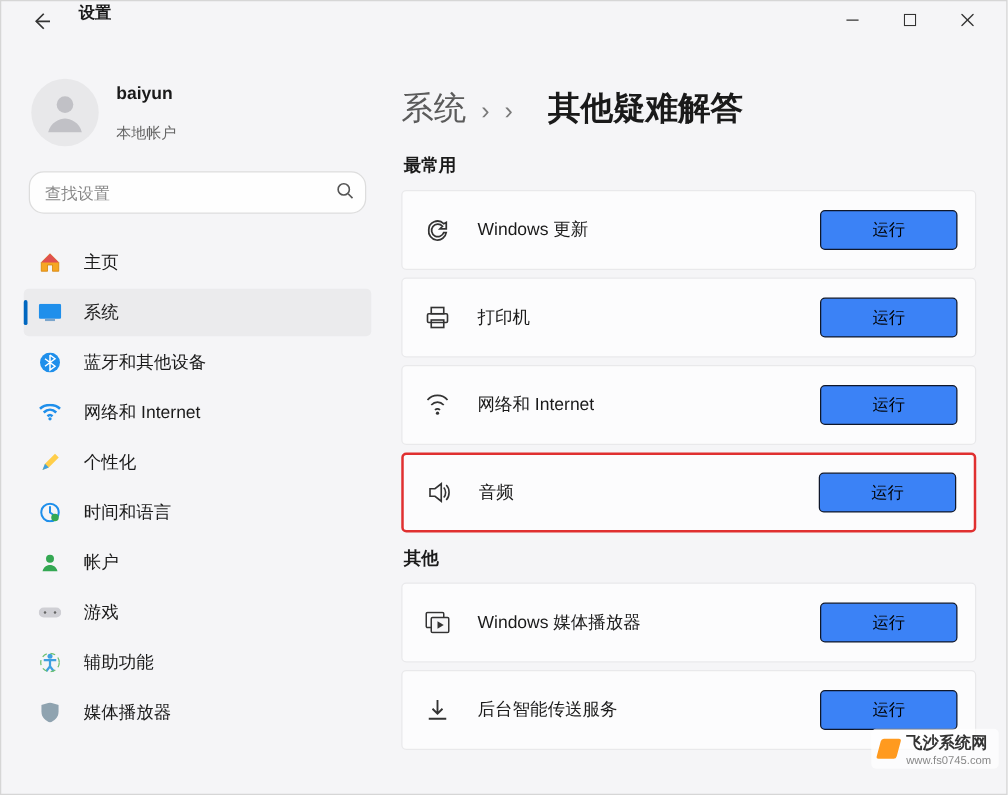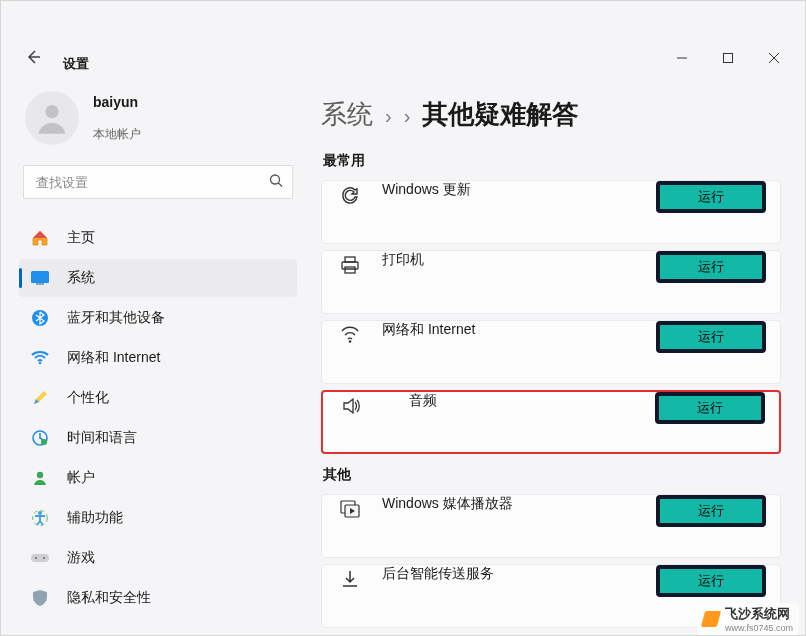--- a/index.html
+++ b/index.html
@@ -9,23 +9,22 @@
     width: 806px;
     height: 636px;
     overflow: hidden;
     position: relative;
     color: #1a1a1a;
     border: 1px solid #d6d6d6;
   }
   .titlebar {
     height: 44px;
     display: flex;
-    align-items: flex-end;
+    align-items: flex-start;
     padding: 0 8px;
-    margin-top: 28px;
   }
   .back-btn {
     width: 32px; height: 32px;
     display: flex; align-items: center; justify-content: center;
     border-radius: 4px;
     margin-left: 8px;
     font-size: 16px;
     color: #333;
   }
   .app-title { margin-left: 14px; font-size: 13px; font-weight: 600; }
@@ -50,21 +49,21 @@
   .avatar svg { width: 38px; height: 38px; }
   .profile-text { margin-left: 14px; }
   .profile-name { font-size: 14px; font-weight: 600; }
   .profile-sub { font-size: 12px; color: #666; margin-top: 16px; }
   .search-wrap {
     position: relative; margin: 0 4px 20px 4px;
   }
   .search-input {
     width: 100%; height: 34px;
     border: 1px solid #ddd;
-    border-radius: 1px;
+    border-radius: 12px;
     padding: 0 34px 0 12px;
     font-size: 13px;
     background: #fefefe;
     color: #666;
   }
   .search-input::placeholder { color: #888; }
   .search-icon {
     position: absolute; right: 10px; top: 50%; transform: translateY(-50%);
     color: #555; font-size: 14px;
   }
@@ -99,52 +98,51 @@
     flex: 1;
     padding: 24px 24px 0 12px;
     overflow-y: auto;
   }
   .breadcrumb {
     display: flex; align-items: baseline; gap: 12px;
     margin-bottom: 20px;
   }
   .crumb { font-size: 26px; color: #5b5b5b; font-weight: 400; }
   .crumb-sep { font-size: 20px; color: #7a7a7a; }
-  .crumb-current { font-size: 26px; font-weight: 600; color: #1a1a1a; }
+  .crumb-current { font-size: 26px; font-weight: 600; color: #1a1a1a; margin-left: 16px; }
   .section-title { font-size: 14px; font-weight: 700; margin: 6px 0 10px 2px; }
   .card {
     background: #fcfcfd;
     border: 1px solid #e9e9eb;
     border-radius: 4px;
     height: 64px;
-    display: flex; 
+    display: flex; align-items: center;
     padding: 0 14px;
     margin-bottom: 6px;
   }
   .card.highlight {
     border: 2px solid #e03030;
-    gap: 26px;
   }
   .card-icon {
     width: 28px; height: 28px;
     display: flex; align-items: center; justify-content: center;
     color: #333;
   }
   .card-label { margin-left: 18px; font-size: 14px; flex: 1; }
   .run-btn {
-    background: #14b8a6;
-    border: 4px solid #0f172a;
+    background: #3b82f6;
+    border: 1px solid #0f172a;
     border-radius: 4px;
     width: 110px; height: 32px;
     font-size: 13px;
     cursor: pointer;
   }
   .watermark {
     position: absolute;
-    right: 6px; bottom: 0;
+    right: 6px; bottom: 20px;
     display: flex; align-items: center; gap: 6px;
     background: rgba(255,255,255,0.7);
     padding: 2px 6px;
     border-radius: 4px;
   }
   .wm-logo {
     width: 16px; height: 16px;
     background: #ff9a1f;
     transform: skewX(-15deg);
     border-radius: 2px;
@@ -268,45 +266,45 @@
         <span class="nav-icon">
             <svg width="16" height="16" viewBox="0 0 16 16">
               <circle cx="8" cy="5" r="3.2" fill="#34a853"></circle>
               <path d="M2 15c1-4 4-5 6-5s5 1 6 5" fill="#34a853"></path>
             </svg>
           </span>
         <span class="nav-label">帐户</span>
       </li>
       <li class="nav-item">
         <span class="nav-icon">
+            <svg width="18" height="12" viewBox="0 0 18 12">
+              <rect x="0" y="2" width="18" height="8" rx="4" fill="#cfcfd4"></rect>
+              <circle cx="5" cy="6" r="1" fill="#666"></circle>
+              <circle cx="13" cy="6" r="1" fill="#666"></circle>
+            </svg>
+          </span>
+        <span class="nav-label">游戏</span>
+      </li>
+      <li class="nav-item">
+        <span class="nav-icon">
             <svg width="16" height="16" viewBox="0 0 16 16">
               <circle cx="8" cy="3" r="2" fill="#3ea0e0"></circle>
               <path d="M3 6h10M8 6v5m-3 4 3-4 3 4" stroke="#3ea0e0" stroke-width="1.8" fill="none"></path>
               <circle cx="8" cy="8" r="7.4" stroke="#6cc070" stroke-width="1" fill="none" stroke-dasharray="4 3"></circle>
             </svg>
           </span>
         <span class="nav-label">辅助功能</span>
       </li>
       <li class="nav-item">
         <span class="nav-icon">
-            <svg width="18" height="12" viewBox="0 0 18 12">
-              <rect x="0" y="2" width="18" height="8" rx="4" fill="#cfcfd4"></rect>
-              <circle cx="5" cy="6" r="1" fill="#666"></circle>
-              <circle cx="13" cy="6" r="1" fill="#666"></circle>
-            </svg>
-          </span>
-        <span class="nav-label">游戏</span>
-      </li>
-      <li class="nav-item">
-        <span class="nav-icon">
             <svg width="14" height="16" viewBox="0 0 14 16">
               <path d="M7 0l7 2v5c0 5-4 8-7 9-3-1-7-4-7-9V2l7-2z" fill="#8fa3b0"></path>
             </svg>
           </span>
-        <span class="nav-label">隐私和安全性</span>
+        <span class="nav-label">媒体播放器</span>
       </li>
     </ul>
   </div>
 
   <div class="main">
     <div class="breadcrumb">
       <span class="crumb">系统</span>
       <span class="crumb-sep">›</span>
       <span class="crumb-sep">›</span>
       <span class="crumb-current">其他疑难解答</span>

